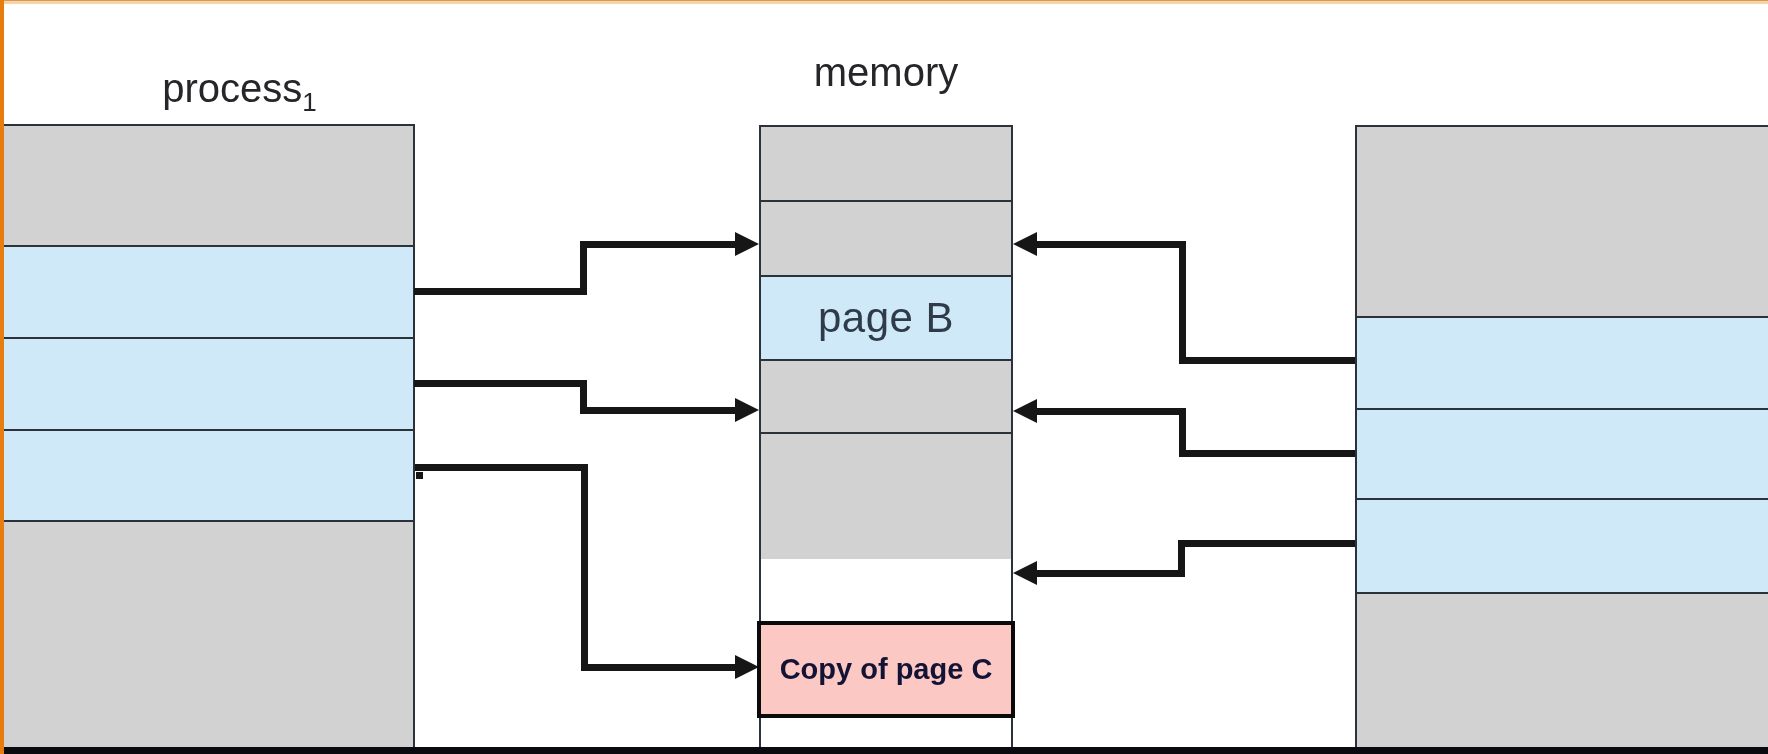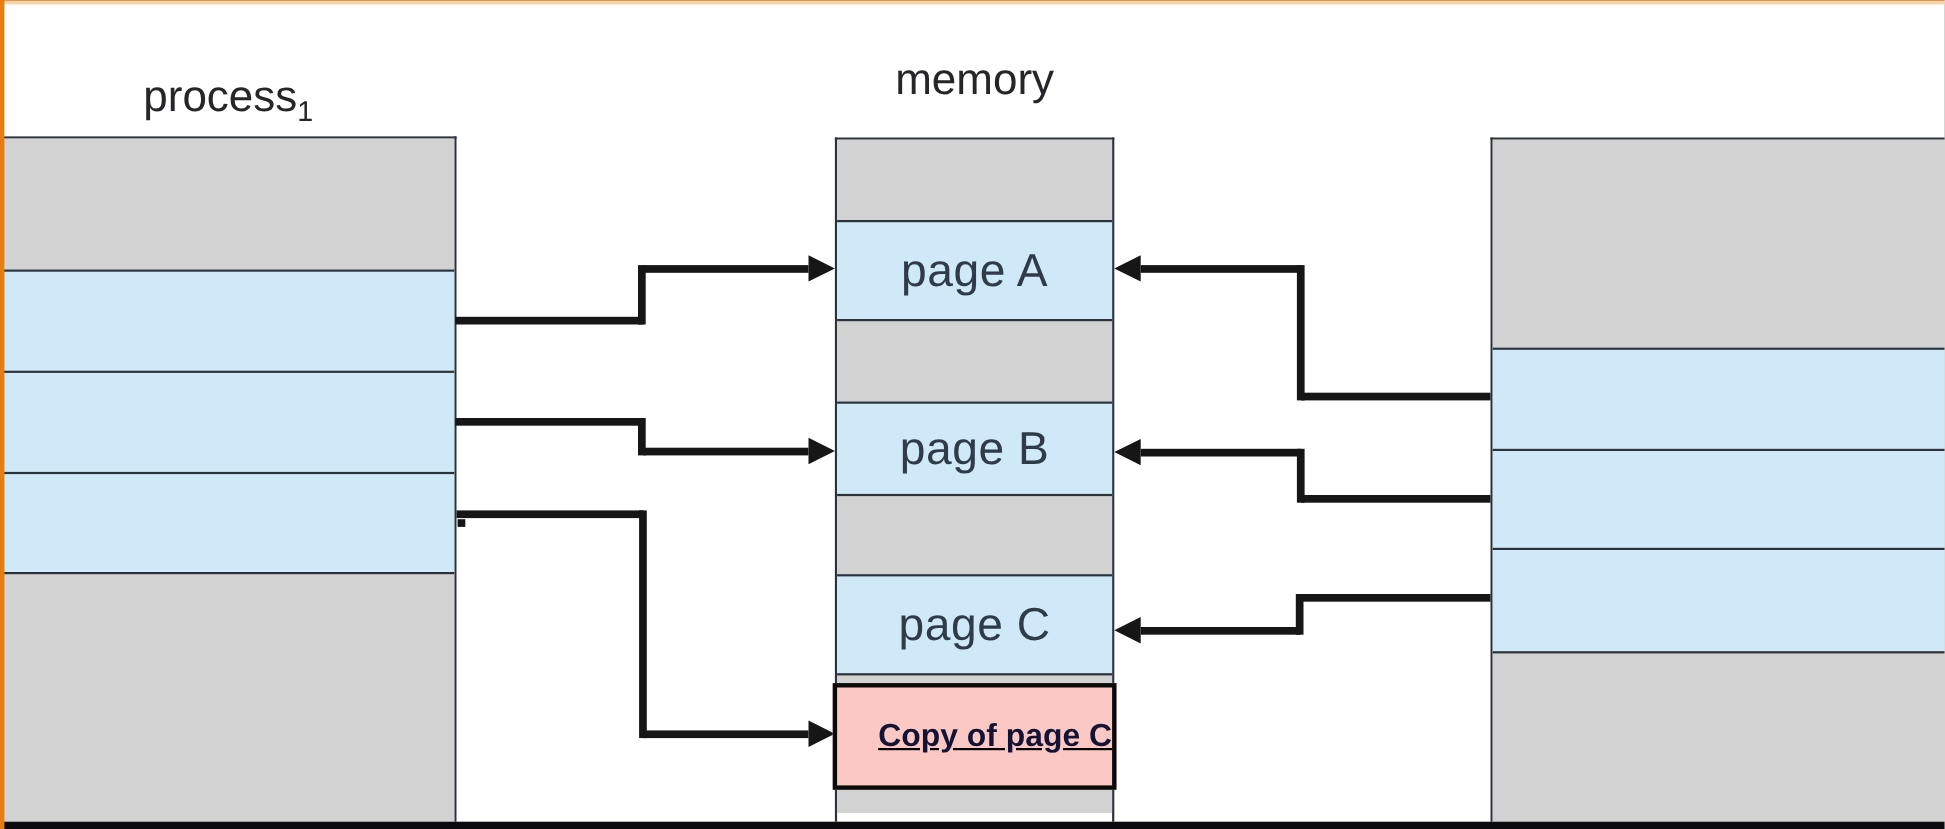--- a/index.html
+++ b/index.html
@@ -28,27 +28,27 @@
   #process2-box{left:1355px;top:125px;width:413px;height:622px;
     border-top:2px solid #2c323b;border-left:2px solid #2c323b;}
 
   
   .slot{display:flex;align-items:center;justify-content:center;}
   .pagelabel{font-size:42px;color:#2f3b49;letter-spacing:0.5px;}
 
   
   #copy-box{position:absolute;left:757px;top:621px;width:258px;height:97px;
     box-sizing:border-box;border:4px solid #0a0a0a;background:#fcc8c4;
-    display:flex;align-items:center;justify-content:flex-end;z-index:3;text-decoration:underline;}
+    display:flex;align-items:center;justify-content:center;z-index:3;}
   #copy-box .copylabel{font-size:29px;font-weight:bold;color:#131336;}
 
   
   .toplabel{position:absolute;font-size:40px;color:#26262a;text-align:center;z-index:2;}
   .toplabel .sub{font-size:26px;vertical-align:-9px;}
-  #label-process1{left:0;top:66px;width:415px;}
+  #label-process1{left:0;top:66px;width:415px;padding-left:32px;}
   #label-memory{left:759px;top:-4px;width:254px;line-height:51px;}
   #label-process2{left:1355px;top:66px;width:345px;}
 
   
   .al{position:absolute;background:#161616;z-index:2;}
   .ah{position:absolute;width:0;height:0;z-index:2;
     border-top:12px solid transparent;border-bottom:12px solid transparent;}
   .ah-r{border-left:24px solid #161616;}
   .ah-l{border-right:24px solid #161616;}
 </style>
@@ -72,31 +72,25 @@
   <div class="pbox" id="process1-box">
     <div class="seg fill-gray" style="height:119px"></div>
     <div class="seg fill-blue bt" style="height:92px"></div>
     <div class="seg fill-blue bt" style="height:92px"></div>
     <div class="seg fill-blue bt" style="height:91px"></div>
     <div class="seg fill-gray bt" style="height:227px"></div>
   </div>
 
   <div class="pbox" id="memory-box">
     <div class="seg fill-gray" style="height:73px"></div>
-    <div class="seg fill-blue bt slot" style="height:90px">
-      <span class="pagelabel">page A</span>
-    </div>
     <div class="seg fill-gray bt" style="height:75px"></div>
     <div class="seg fill-blue bt slot" style="height:84px">
       <span class="pagelabel">page B</span>
     </div>
     <div class="seg fill-gray bt" style="height:73px"></div>
-    <div class="seg fill-blue bt slot" style="height:90px">
-      <span class="pagelabel">page C</span>
-    </div>
     <div class="seg fill-gray bt" style="height:127px"></div>
   </div>
 
   <div id="copy-box">
     <span class="copylabel">Copy of page C</span>
   </div>
 
   <div class="pbox" id="process2-box">
     <div class="seg fill-gray" style="height:189px"></div>
     <div class="seg fill-blue bt" style="height:92px"></div>

